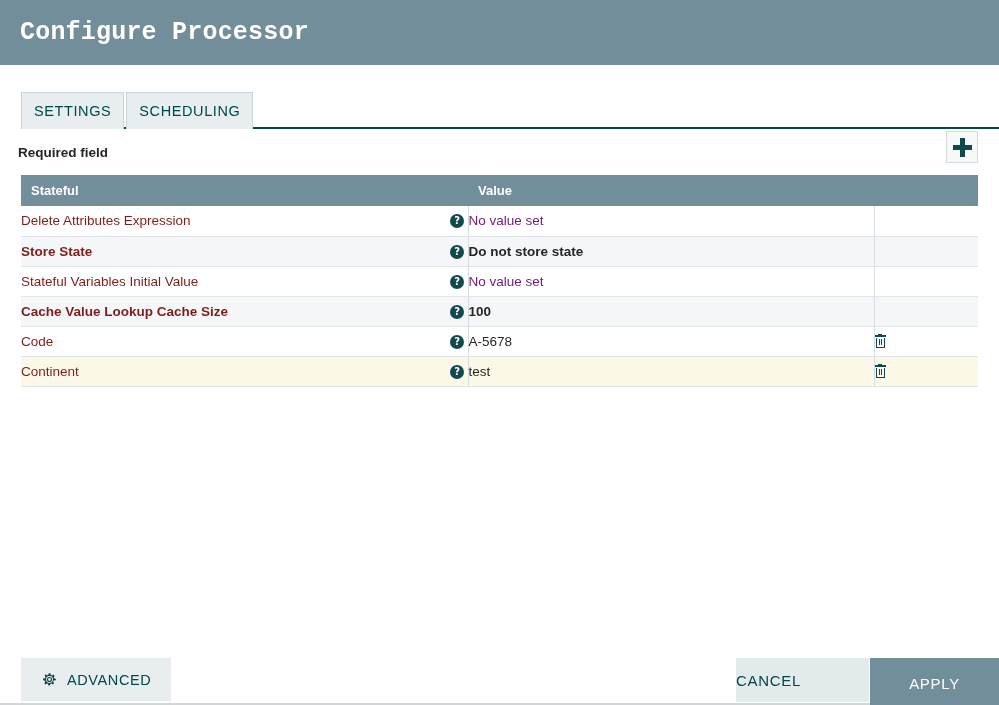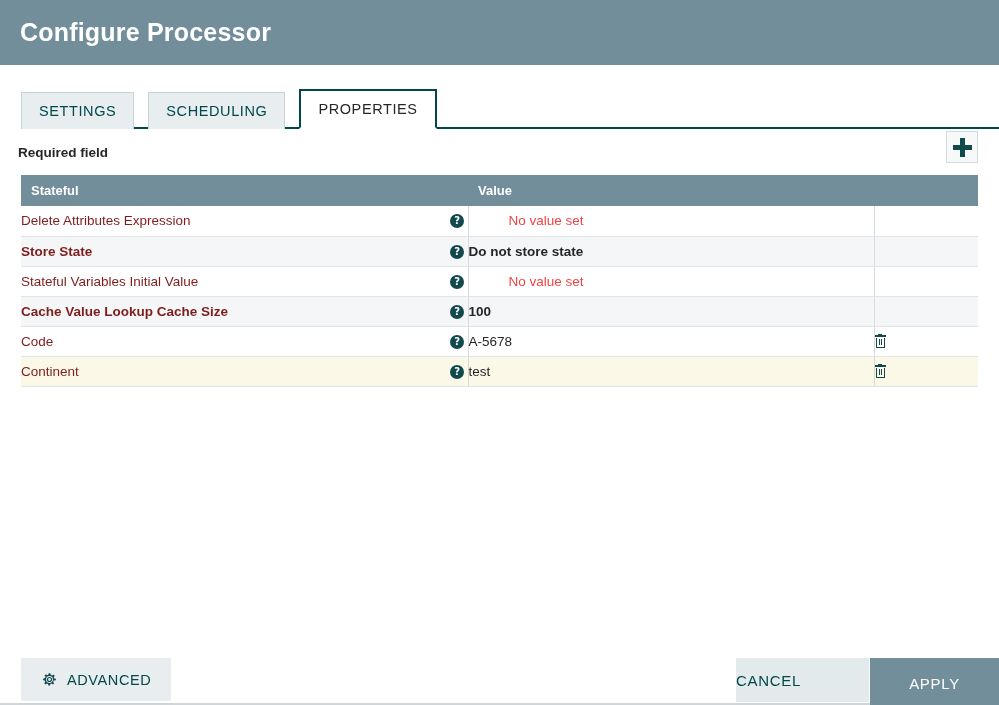--- a/index.html
+++ b/index.html
@@ -19,21 +19,21 @@
   .titlebar {
     height: 65px;
     background: #728e9b;
     display: flex;
     align-items: center;
     padding: 0 0 0 20px;
     box-sizing: border-box;
   }
   .titlebar-text {
     color: #ffffff;
-    font-family: Liberation Sans, sans-serif;
+    font-family: Liberation Mono, monospace;
     font-size: 25px;
     font-weight: bold;
     letter-spacing: 0.2px;
   }
 
   
   .tabstrip {
     position: relative;
     height: 44px;
     padding-left: 21px;
@@ -48,29 +48,29 @@
     position: absolute;
     left: 21px;
     right: 0;
     bottom: 0;
     height: 2px;
     background: #004849;
   }
   .tab {
     height: 37px;
     line-height: 37px;
-    padding: 0 17px;
+    padding: 0 12px;
     font-size: 14.5px;
     letter-spacing: 0.6px;
     color: #004849;
     background: #e8eef0;
     border: 1px solid #c8d4d8;
     border-bottom: none;
     box-sizing: border-box;
-    margin-right: 14px;
+    margin-right: 2px;
     position: relative;
     z-index: 1;
     white-space: nowrap;
   }
   .tab.active {
     background: #ffffff;
     color: #262626;
     border: 2px solid #004849;
     border-bottom: 2px solid #ffffff;
     height: 40px;
@@ -179,21 +179,21 @@
     font-family: "DejaVu Sans", sans-serif;
     cursor: pointer;
     vertical-align: middle;
   }
   .value-cell {
     padding-left: 11px;
     color: #262626;
     border-right: 1px solid #d3dcdf !important;
     cursor: text;
   }
-  .value-cell.unset { color: #ef4444; padding-left: 40px; }
+  .value-cell.unset { color: #701a75; }
   .value-cell.req { font-weight: bold; }
   .del-cell {
     padding-left: 13px;
   }
   .trash-icon {
     display: inline-block;
     width: 11px;
     height: 13px;
     position: relative;
     cursor: pointer;
@@ -312,21 +312,20 @@
 </head>
 <body>
 
 <div class="titlebar">
   <div class="titlebar-text">Configure Processor</div>
 </div>
 
 <div class="tabstrip">
   <div class="tab">SETTINGS</div>
   <div class="tab">SCHEDULING</div>
-  <div class="tab active">PROPERTIES</div>
 </div>
 
 <div class="reqrow">
   <div class="reqlabel">Required field</div>
   <div class="add-btn">
     <span class="plus-icon"></span>
   </div>
 </div>
 
 <table class="table">

